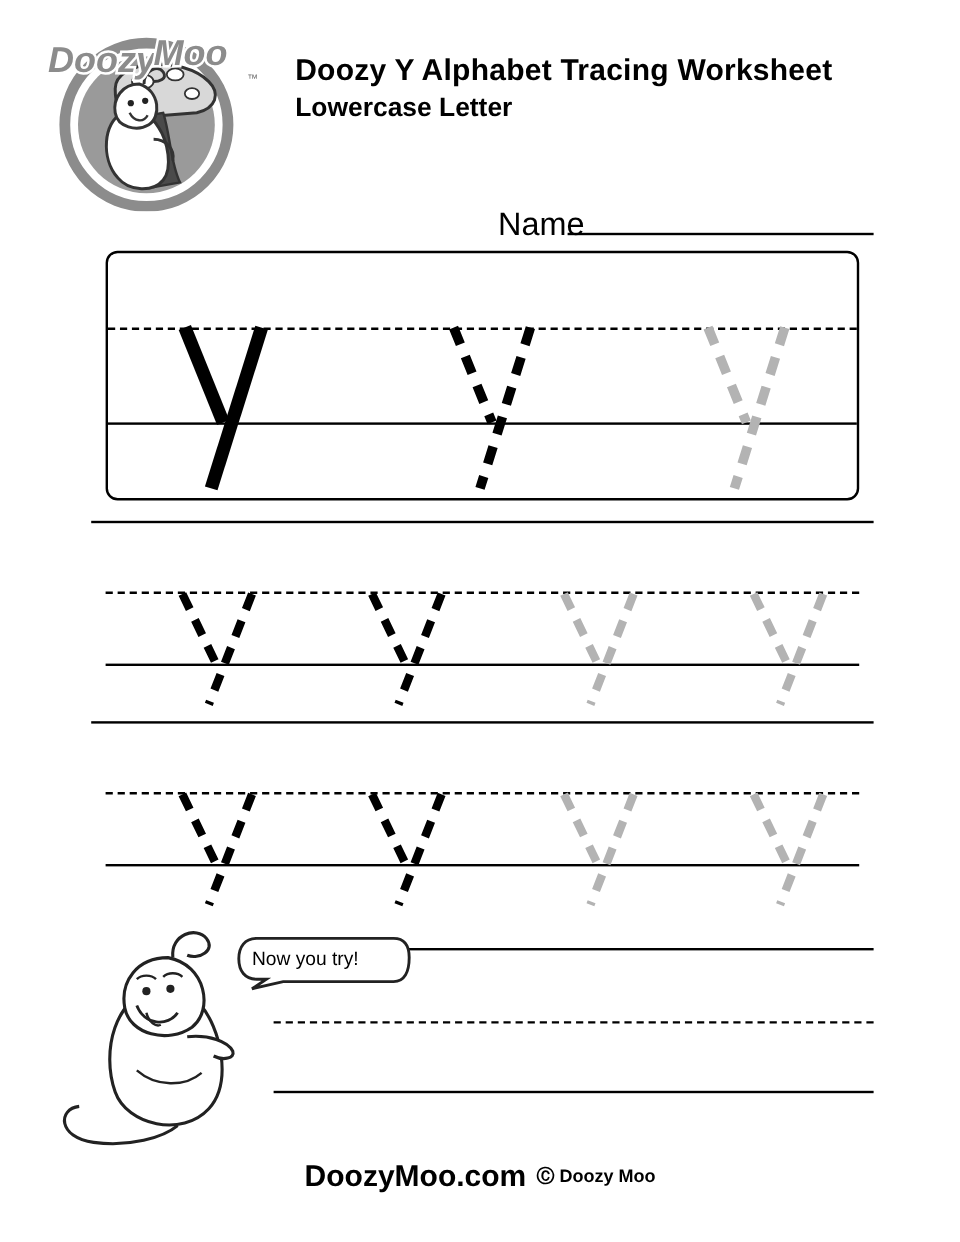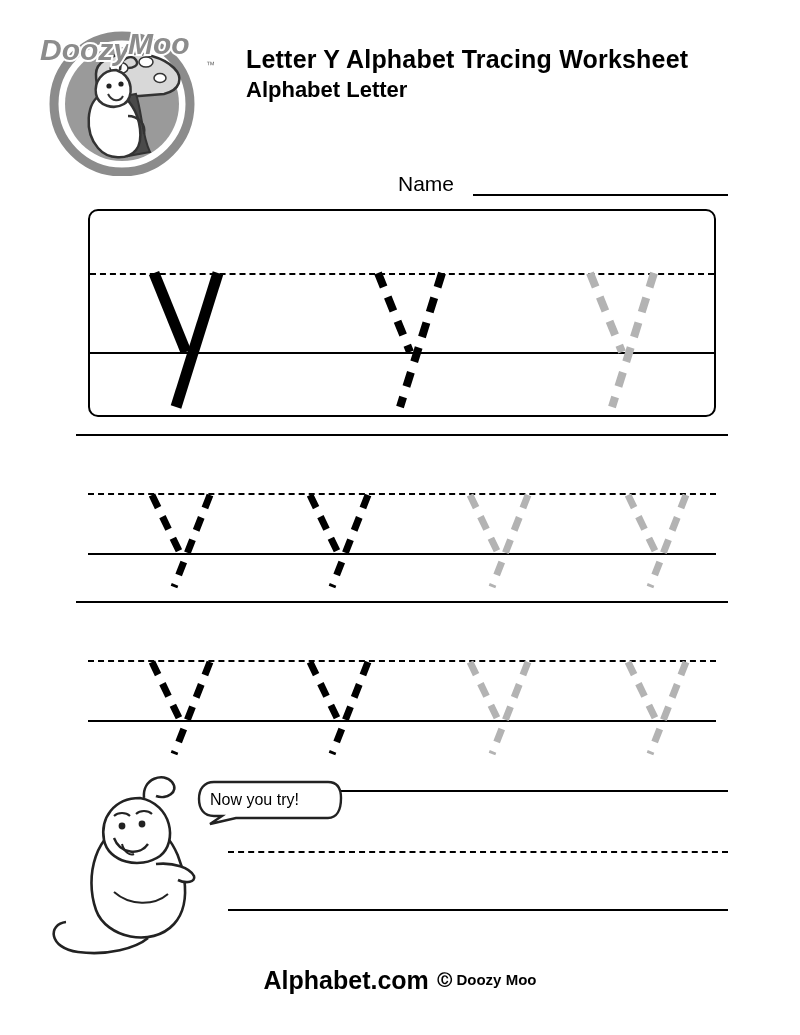--- a/index.html
+++ b/index.html
@@ -49,23 +49,23 @@
   
   .name-row {
     position: absolute;
     left: 398px;
     top: 172px;
     width: 330px;
     height: 28px;
   }
   .name-label {
     position: absolute;
-    left: 0;
+    left: 17px;
     top: 0;
-    font-size: 21px;
+    font-size: 27px;
   }
   .name-rule {
     position: absolute;
     left: 75px;
     top: 22px;
     width: 255px;
     height: 2px;
     background: #000;
   }
 
@@ -242,22 +242,22 @@
 
     <g font-family="Liberation Sans, sans-serif" font-weight="bold" font-style="italic" font-size="30" fill="#8c8c8c" stroke="#ffffff" stroke-width="4" paint-order="stroke">
       <text x="16" y="36">Doozy</text>
       <text x="104" y="30">Moo</text>
     </g>
     <text x="182" y="44" font-family="Liberation Sans, sans-serif" font-size="9" fill="#6f6f6f">™</text>
   </svg>
 </div>
 
 <div class="title-block">
-  <div class="title-line1">Letter Y Alphabet Tracing Worksheet</div>
-  <div class="title-line2">Alphabet Letter</div>
+  <div class="title-line1">Doozy Y Alphabet Tracing Worksheet</div>
+  <div class="title-line2">Lowercase Letter</div>
 </div>
 
 <div class="name-row">
   <div class="name-label">Name</div>
   <div class="name-rule"></div>
 </div>
 
 <div class="demo-box">
   <div class="demo-dashed"></div>
   <div class="demo-solid"></div>
@@ -352,15 +352,15 @@
 </div>
 
 <div class="bubble">
   <svg width="148" height="48" viewBox="0 0 148 48" xmlns="http://www.w3.org/2000/svg">
     <path d="M18 4 L132 4 C141 4 145 10 145 20 C145 32 141 40 132 40 L40 40 L14 46 L26 38 L18 38 C8 38 3 31 3 21 C3 11 8 4 18 4 Z" fill="#ffffff" stroke="#222" stroke-width="2.4"></path>
   </svg>
 </div>
 <div class="bubble-text">Now you try!</div>
 
 <div class="footer">
-  <span class="footer-site">Alphabet.com</span>
+  <span class="footer-site">DoozyMoo.com</span>
   <span class="footer-copy">Ⓒ Doozy Moo</span>
 </div>
 
 </body></html>

